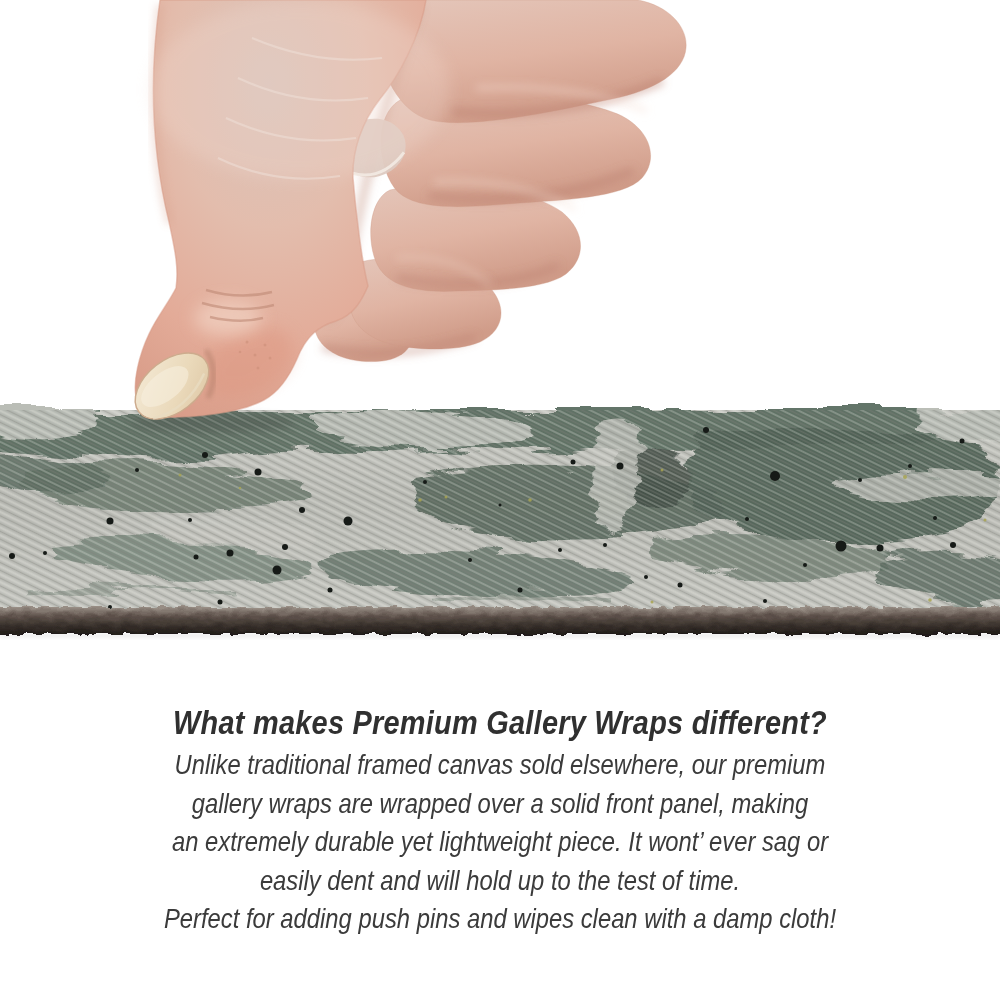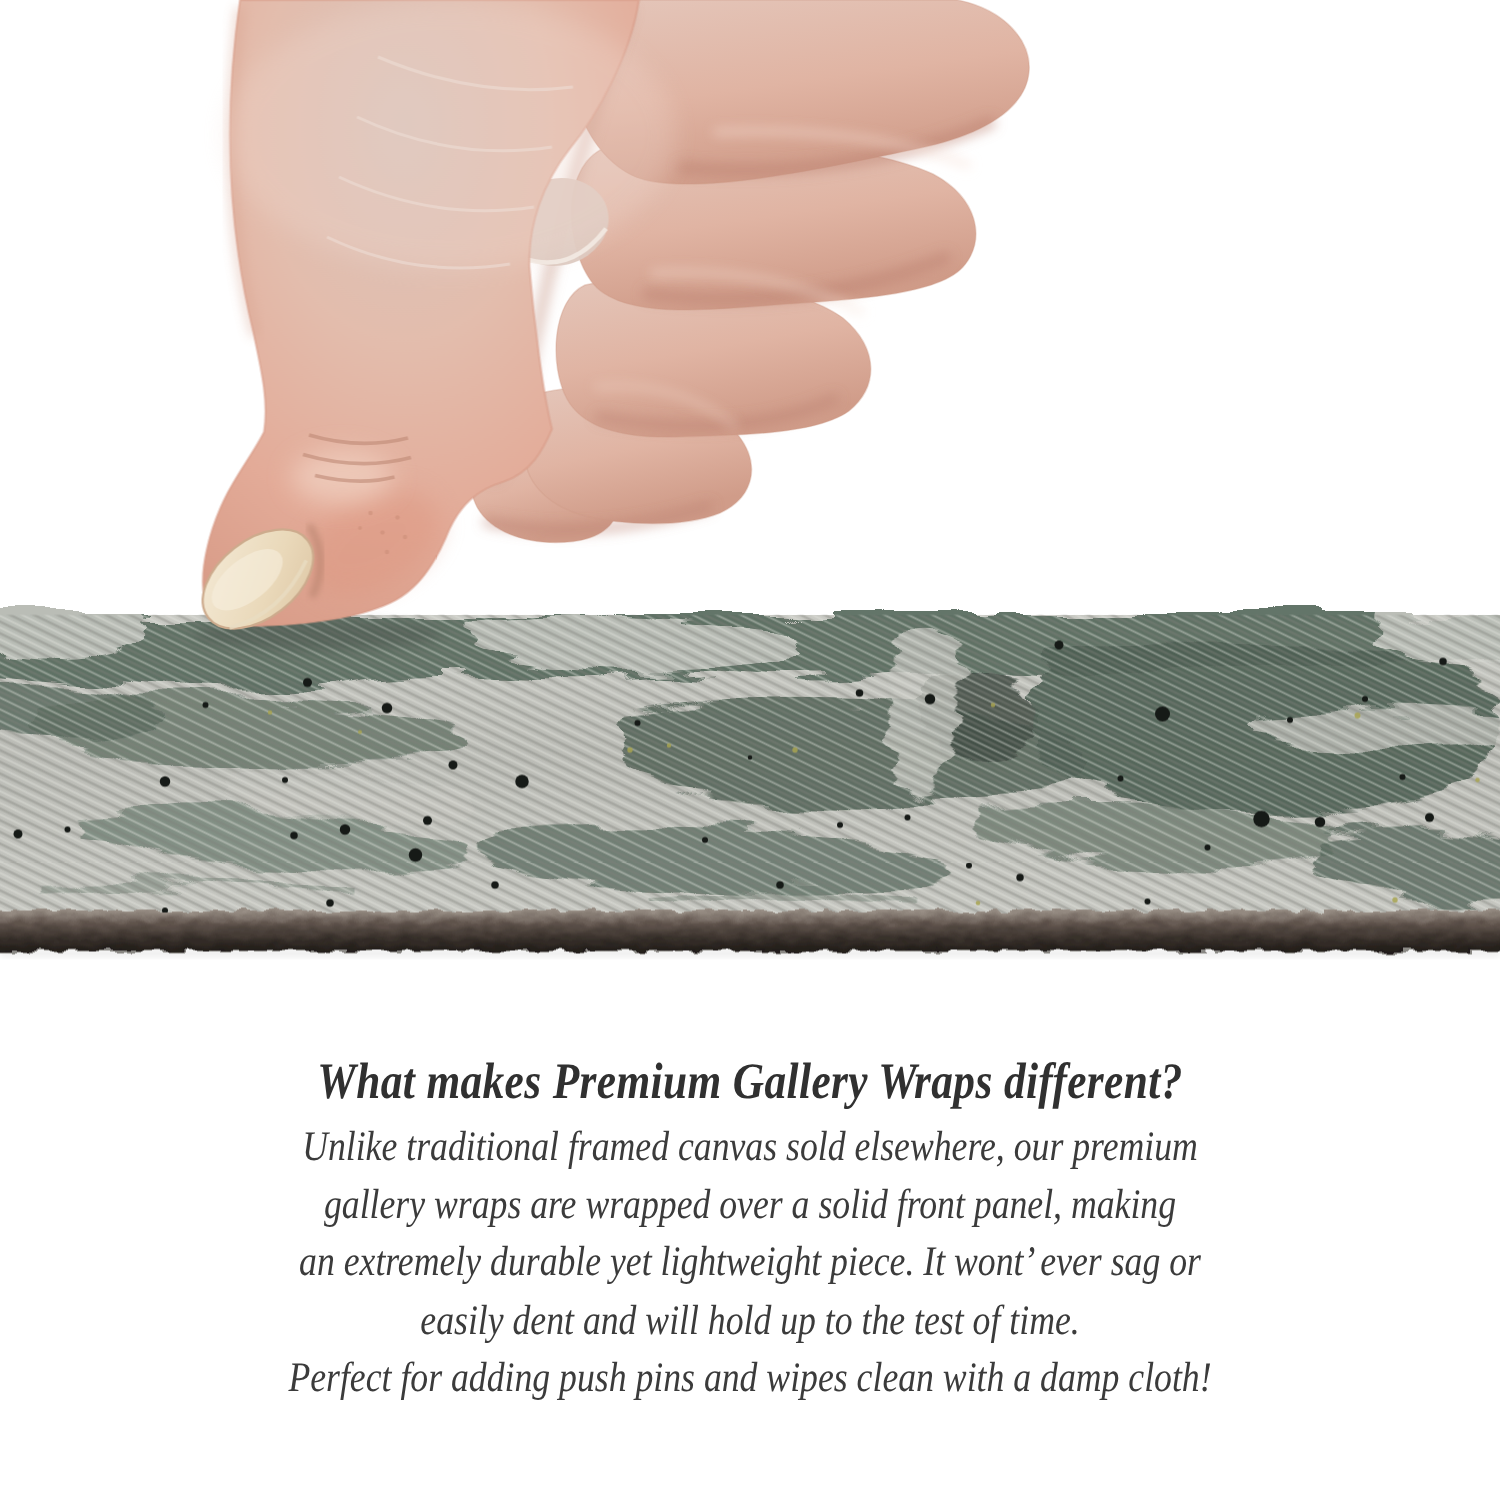--- a/index.html
+++ b/index.html
@@ -1,18 +1,18 @@
 <!DOCTYPE html>
 <html><head>
 <meta charset="utf-8">
 <style>
   html,body{margin:0;padding:0;background:#fff;}
   .stage{
     position:relative;width:1000px;height:1000px;background:#ffffff;
-    overflow:hidden;font-family:Liberation Serif, serif;
+    overflow:hidden;font-family:Liberation Sans, sans-serif;
   }
   .photo-layer{position:absolute;left:0;top:0;width:1000px;height:1000px;}
   .copy{
     position:absolute;top:701px;left:0;width:1000px;text-align:center;
     transform:scaleX(0.85);transform-origin:500px 0;
     color:#383838;
   }
   .headline{
     font-style:italic;font-weight:600;font-size:34px;line-height:42px;
     letter-spacing:0.3px;color:#303030;margin:0 0 3px 0;

